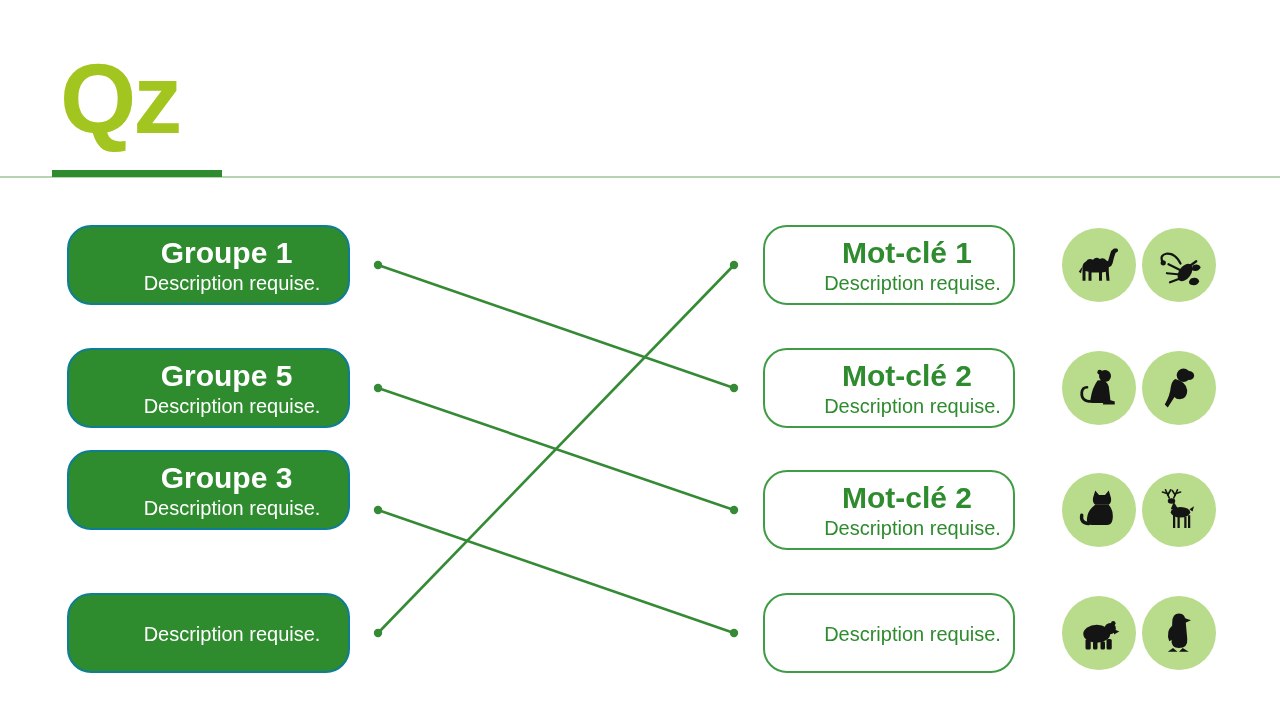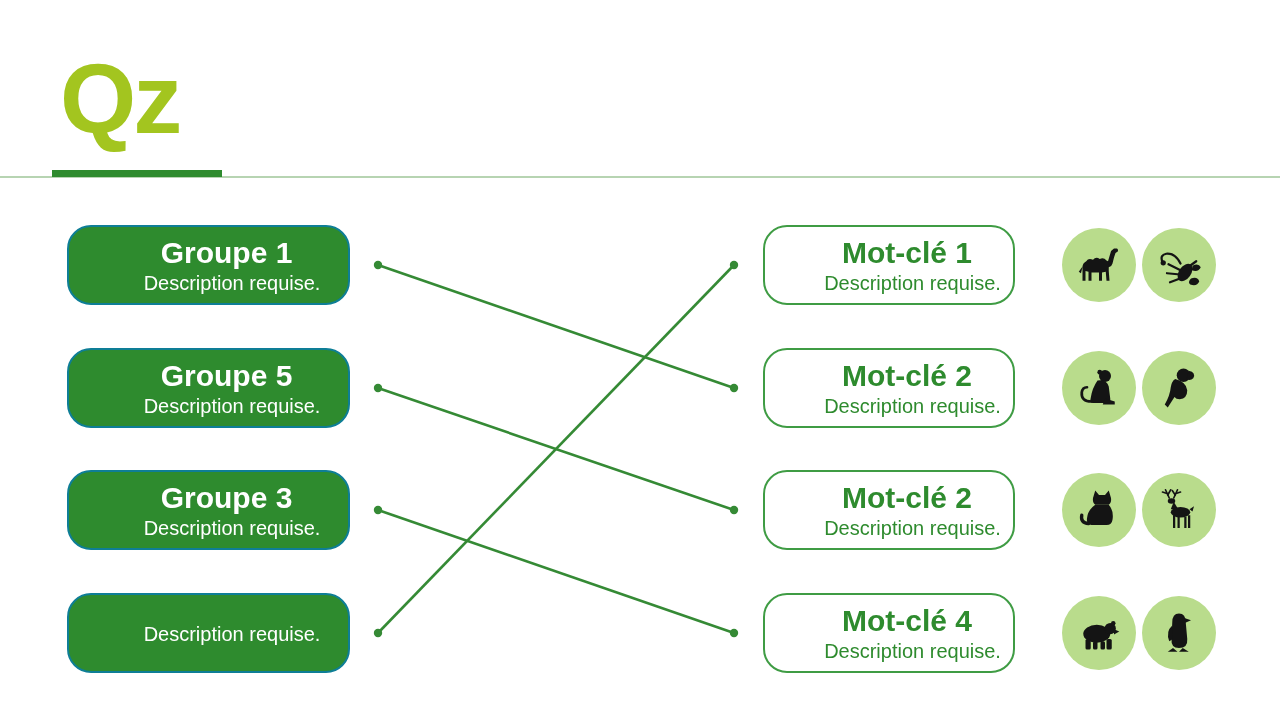--- a/index.html
+++ b/index.html
@@ -63,21 +63,21 @@
   <div class="header-divider"></div>
 
   <div class="card card-group" style="top:225px">
     <div class="card-label">Groupe 1</div>
     <div class="card-desc">Description requise.</div>
   </div>
   <div class="card card-group" style="top:348px">
     <div class="card-label">Groupe 5</div>
     <div class="card-desc">Description requise.</div>
   </div>
-  <div class="card card-group" style="top:470px">
+  <div class="card card-group" style="top:450px">
     <div class="card-label">Groupe 3</div>
     <div class="card-desc">Description requise.</div>
   </div>
   <div class="card card-group" style="top:593px">
     <div class="card-desc">Description requise.</div>
   </div>
 
   <svg class="lines" viewBox="0 0 1280 720">
       <line x1="378" y1="265" x2="734" y2="388" stroke="#358a35" stroke-width="2.6"></line>
       <line x1="378" y1="388" x2="734" y2="510" stroke="#358a35" stroke-width="2.6"></line>
@@ -99,21 +99,20 @@
   </div>
   <div class="card card-keyword" style="top:348px">
     <div class="card-label">Mot-clé 2</div>
     <div class="card-desc">Description requise.</div>
   </div>
   <div class="card card-keyword" style="top:470px">
     <div class="card-label">Mot-clé 2</div>
     <div class="card-desc">Description requise.</div>
   </div>
   <div class="card card-keyword" style="top:593px">
-    <div class="card-label">Mot-clé 4</div>
     <div class="card-desc">Description requise.</div>
   </div>
 
   <div class="chip" style="left:1062px;top:228px">
     <svg viewBox="0 0 64 64">
       <g fill="#141414">
         <path d="M10,38 Q9,30 15,27 Q18,22 24,25 Q28,20 33,24 Q38,21 42,26 L44,27 L47,17 Q48,12 52,10 L56,10 Q58,11 57,14 L54,16 L52,22 L50,30 Q49,34 45,35 L45,40 L46,53 L42,53 L41,41 L36,42 L36,53 L32,53 L32,42 L22,42 L22,53 L18,53 L18,41 L14,40 L14,53 L10,53 Z"></path>
         <path d="M10,34 L5,41 L8,43 Z"></path>
       </g>
     </svg>

